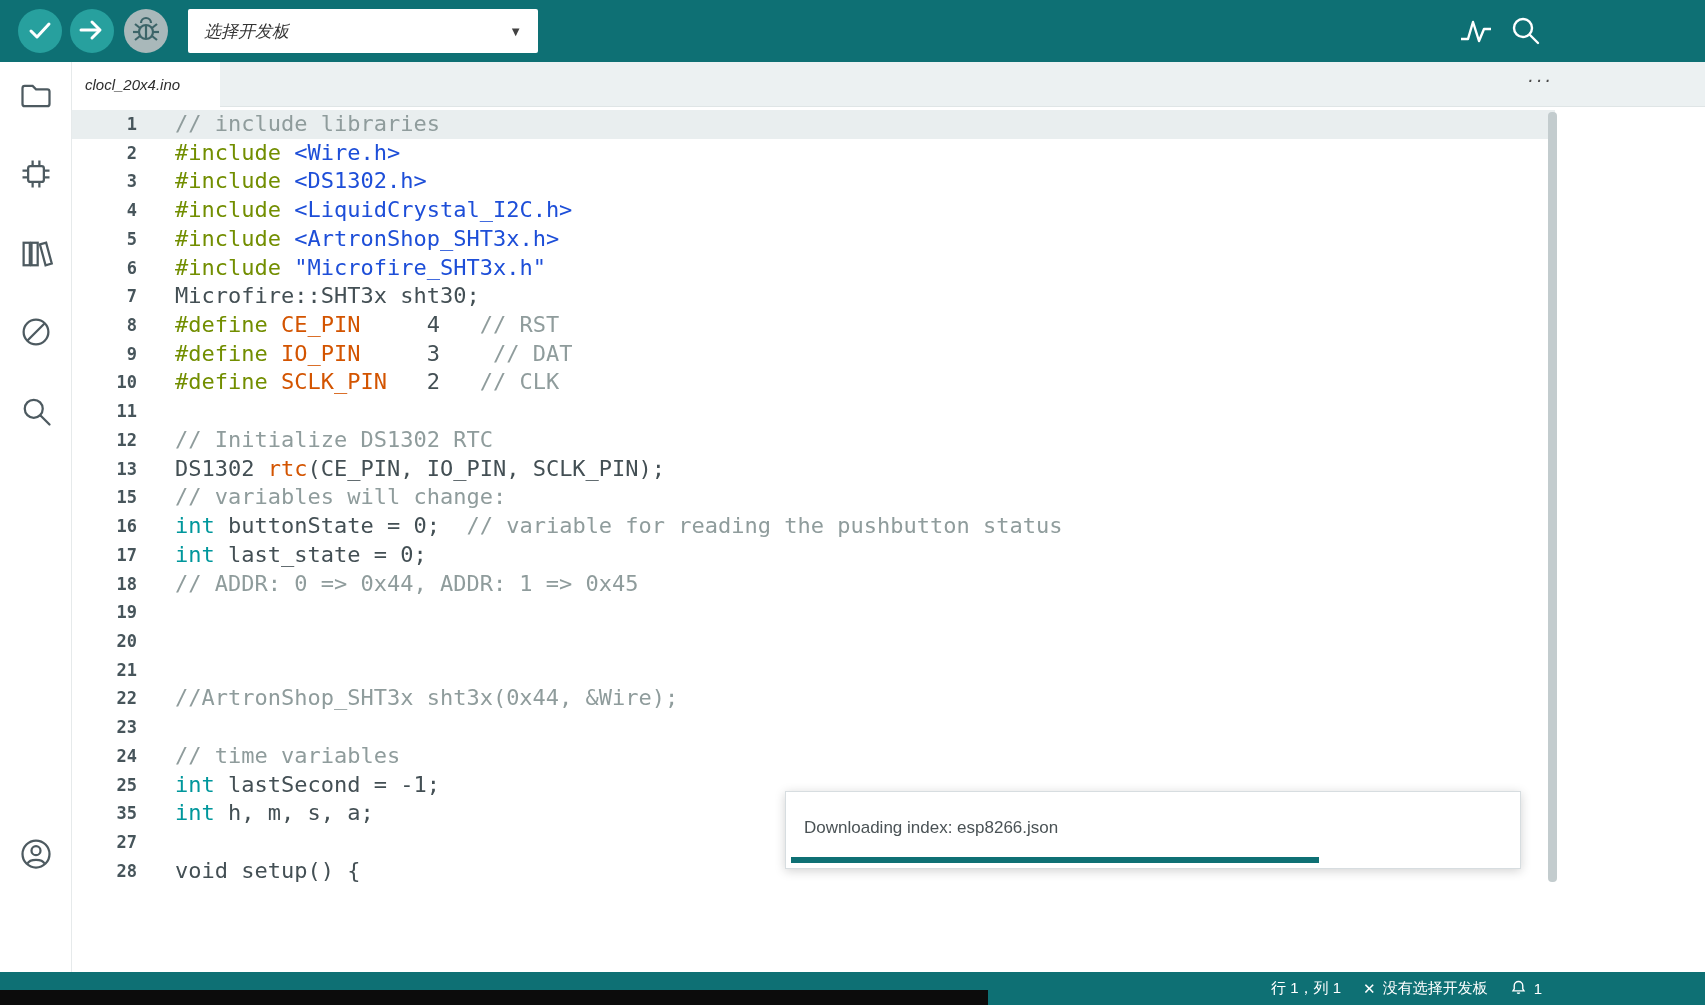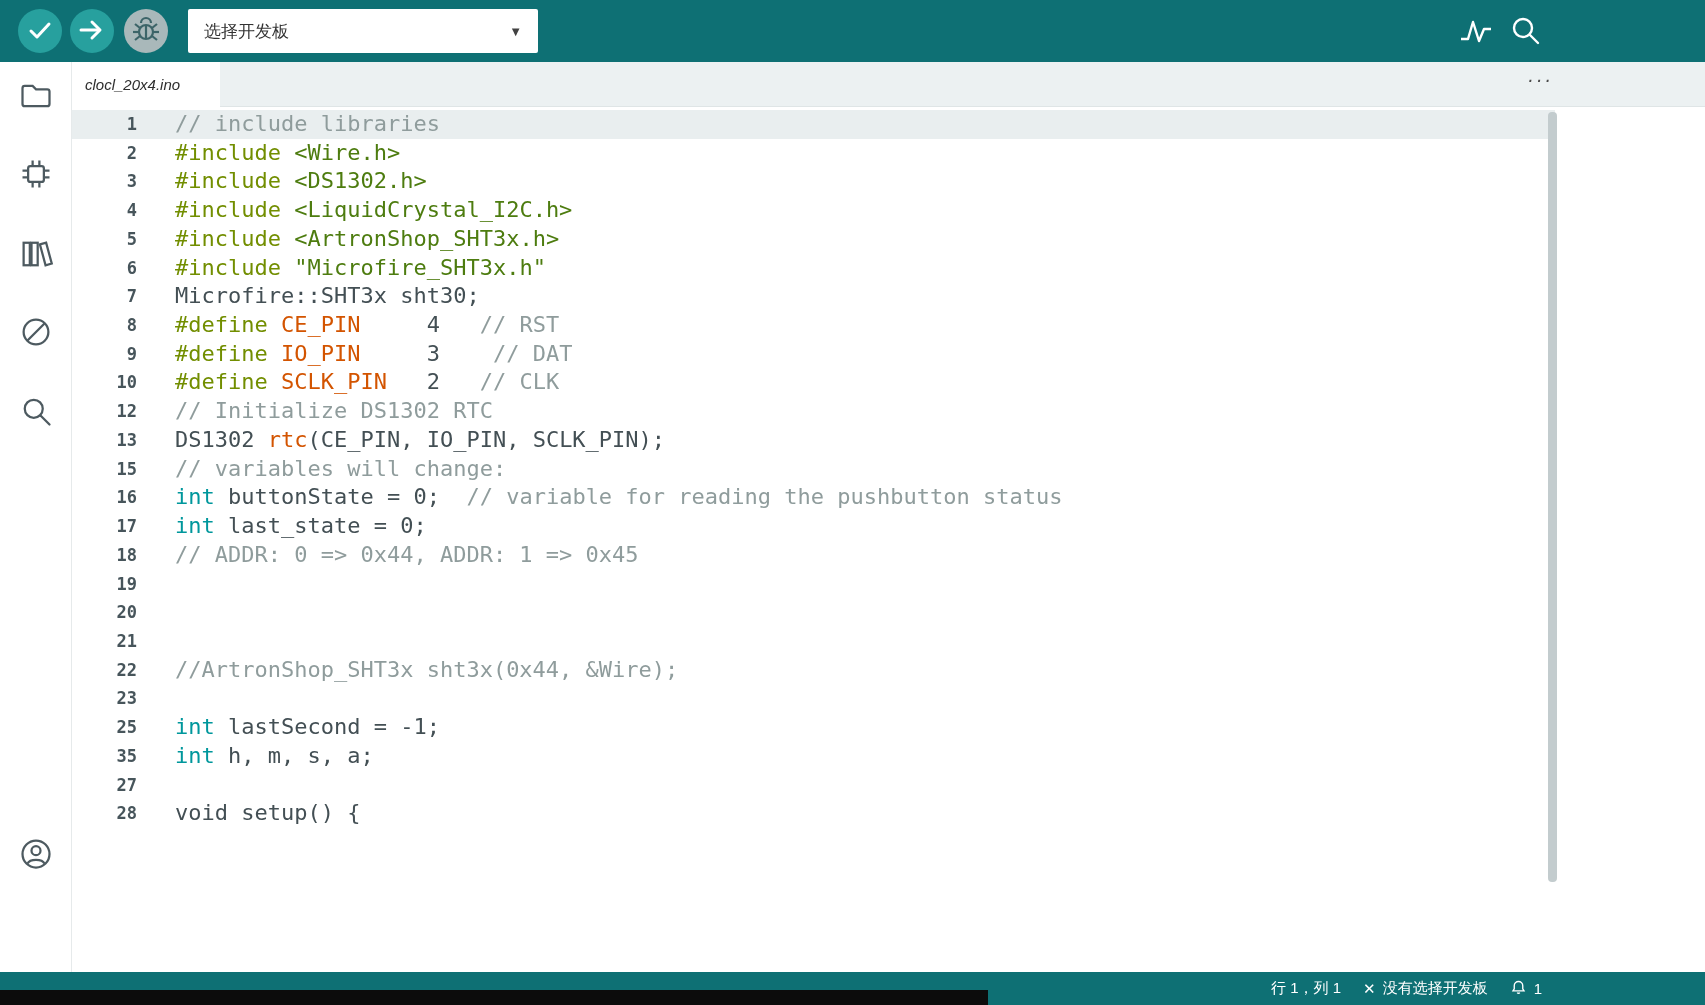--- a/index.html
+++ b/index.html
@@ -1,20 +1,20 @@
 <!DOCTYPE html>
 <html><head>
 <meta charset="utf-8">
 <style>
   html,body{margin:0;padding:0;}
   .app{position:relative;width:1705px;height:1005px;overflow:hidden;background:#fff;
        font-family:"Liberation Sans",sans-serif;}
 
   
-  .toolbar{position:absolute;left:0;top:0;width:1705px;height:62px;background:#0e7074;}
+  .toolbar{position:absolute;left:0;top:0;width:1705px;height:62px;background:#0e7074;font-style:italic;}
   .tb-btn{position:absolute;top:9px;width:44px;height:44px;border-radius:50%;border:none;
           display:flex;align-items:center;justify-content:center;cursor:pointer;padding:0;}
   .tb-btn.active{background:#27a09e;}
   .tb-btn.disabled{background:#a9b8ba;}
   .btn-verify{left:18px;} .btn-upload{left:70px;} .btn-debug{left:124px;}
   .board-select{position:absolute;left:188px;top:9px;width:350px;height:44px;background:#ffffff;
                 border-radius:2px;display:flex;align-items:center;padding:0 16px;box-sizing:border-box;
                 font-size:17px;color:#333;cursor:pointer;}
   .board-select .caret{margin-left:auto;color:#424242;font-size:13px;}
   .tb-right{position:absolute;right:160px;top:12px;display:flex;gap:12px;}
@@ -41,21 +41,21 @@
             font-family:"DejaVu Sans Mono","Liberation Mono",monospace;}
   .code-row{position:relative;height:28.73px;line-height:28.73px;white-space:pre;}
   .code-row.current{background:#e9eeef;}
   .ln{position:absolute;left:0;top:0;width:65px;text-align:right;font-size:17px;font-weight:700;color:#47555b;}
   .code{position:absolute;left:103px;top:0;font-size:22px;}
   .t-plain{color:#434f54;} .t-num{color:#434f54;}
   .t-cm{color:#8f9c9c;}
   .t-pre{color:#728e00;}
   .t-kw{color:#00979c;}
   .t-fn{color:#d35400;}
-  .t-str{color:#4d7c0f;}
+  .t-str{color:#1d4ed8;}
   .scrollbar-thumb{position:absolute;left:1476px;top:5px;width:9px;height:770px;background:#c3ccce;
                    border-radius:4px;cursor:pointer;}
 
   
   .toast{position:absolute;left:785px;top:791px;width:736px;height:78px;background:#ffffff;
          border:1px solid #d7dde0;box-sizing:border-box;box-shadow:0 2px 10px rgba(0,0,0,.18);}
   .toast-text{padding:26px 0 0 18px;font-size:17px;color:#4a5255;}
   .toast-progress{position:absolute;left:5px;bottom:5px;height:6px;background:#0e7074;width:0;}
 
   
@@ -197,39 +197,45 @@
         <div class="code-row current"><span class="ln">1</span><span class="code"><span class="t-cm">// include libraries</span></span></div>
         <div class="code-row"><span class="ln">2</span><span class="code"><span class="t-pre">#include</span><span class="t-plain"> </span><span class="t-str">&lt;Wire.h&gt;</span></span></div>
         <div class="code-row"><span class="ln">3</span><span class="code"><span class="t-pre">#include</span><span class="t-plain"> </span><span class="t-str">&lt;DS1302.h&gt;</span></span></div>
         <div class="code-row"><span class="ln">4</span><span class="code"><span class="t-pre">#include</span><span class="t-plain"> </span><span class="t-str">&lt;LiquidCrystal_I2C.h&gt;</span></span></div>
         <div class="code-row"><span class="ln">5</span><span class="code"><span class="t-pre">#include</span><span class="t-plain"> </span><span class="t-str">&lt;ArtronShop_SHT3x.h&gt;</span></span></div>
         <div class="code-row"><span class="ln">6</span><span class="code"><span class="t-pre">#include</span><span class="t-plain"> </span><span class="t-str">"Microfire_SHT3x.h"</span></span></div>
         <div class="code-row"><span class="ln">7</span><span class="code"><span class="t-plain">Microfire::SHT3x sht30;</span></span></div>
         <div class="code-row"><span class="ln">8</span><span class="code"><span class="t-pre">#define</span><span class="t-plain"> </span><span class="t-fn">CE_PIN</span><span class="t-plain">     </span><span class="t-num">4</span><span class="t-plain">   </span><span class="t-cm">// RST</span></span></div>
         <div class="code-row"><span class="ln">9</span><span class="code"><span class="t-pre">#define</span><span class="t-plain"> </span><span class="t-fn">IO_PIN</span><span class="t-plain">     </span><span class="t-num">3</span><span class="t-plain">    </span><span class="t-cm">// DAT</span></span></div>
         <div class="code-row"><span class="ln">10</span><span class="code"><span class="t-pre">#define</span><span class="t-plain"> </span><span class="t-fn">SCLK_PIN</span><span class="t-plain">   </span><span class="t-num">2</span><span class="t-plain">   </span><span class="t-cm">// CLK</span></span></div>
+        <div class="code-row"><span class="ln">11</span><span class="code"></span></div>
         <div class="code-row"><span class="ln">12</span><span class="code"><span class="t-cm">// Initialize DS1302 RTC</span></span></div>
         <div class="code-row"><span class="ln">13</span><span class="code"><span class="t-plain">DS1302 </span><span class="t-fn">rtc</span><span class="t-plain">(CE_PIN, IO_PIN, SCLK_PIN);</span></span></div>
         <div class="code-row"><span class="ln">15</span><span class="code"><span class="t-cm">// variables will change:</span></span></div>
         <div class="code-row"><span class="ln">16</span><span class="code"><span class="t-kw">int</span><span class="t-plain"> buttonState = 0;  </span><span class="t-cm">// variable for reading the pushbutton status</span></span></div>
         <div class="code-row"><span class="ln">17</span><span class="code"><span class="t-kw">int</span><span class="t-plain"> last_state = 0;</span></span></div>
         <div class="code-row"><span class="ln">18</span><span class="code"><span class="t-cm">// ADDR: 0 =&gt; 0x44, ADDR: 1 =&gt; 0x45</span></span></div>
         <div class="code-row"><span class="ln">19</span><span class="code"></span></div>
         <div class="code-row"><span class="ln">20</span></div>
         <div class="code-row"><span class="ln">21</span></div>
         <div class="code-row"><span class="ln">22</span><span class="code"><span class="t-cm">//ArtronShop_SHT3x sht3x(0x44, &amp;Wire);</span></span></div>
         <div class="code-row"><span class="ln">23</span><span class="code"></span></div>
+        <div class="code-row"><span class="ln">24</span><span class="code"><span class="t-cm">// time variables</span></span></div>
         <div class="code-row"><span class="ln">25</span><span class="code"><span class="t-kw">int</span><span class="t-plain"> lastSecond = -1;</span></span></div>
         <div class="code-row"><span class="ln">35</span><span class="code"><span class="t-kw">int</span><span class="t-plain"> h, m, s, a;</span></span></div>
         <div class="code-row"><span class="ln">27</span><span class="code"></span></div>
         <div class="code-row"><span class="ln">28</span><span class="code"><span class="t-plain">void setup() {</span></span></div>
       </div>
     <div class="scrollbar-thumb"></div>
   </main>
 
+  <div class="toast">
+    <div class="toast-text">Downloading index: esp8266.json</div>
+    <div class="toast-progress" style="width: 72%;"></div>
+  </div>
 
   <footer class="statusbar">
     <div class="sb-right">
       <span class="sb-chunk">行 1，列 1</span>
       <span class="sb-chunk">
         <span>✕</span>
         <span>没有选择开发板</span>
       </span>
       <span class="sb-chunk">
         <span>

